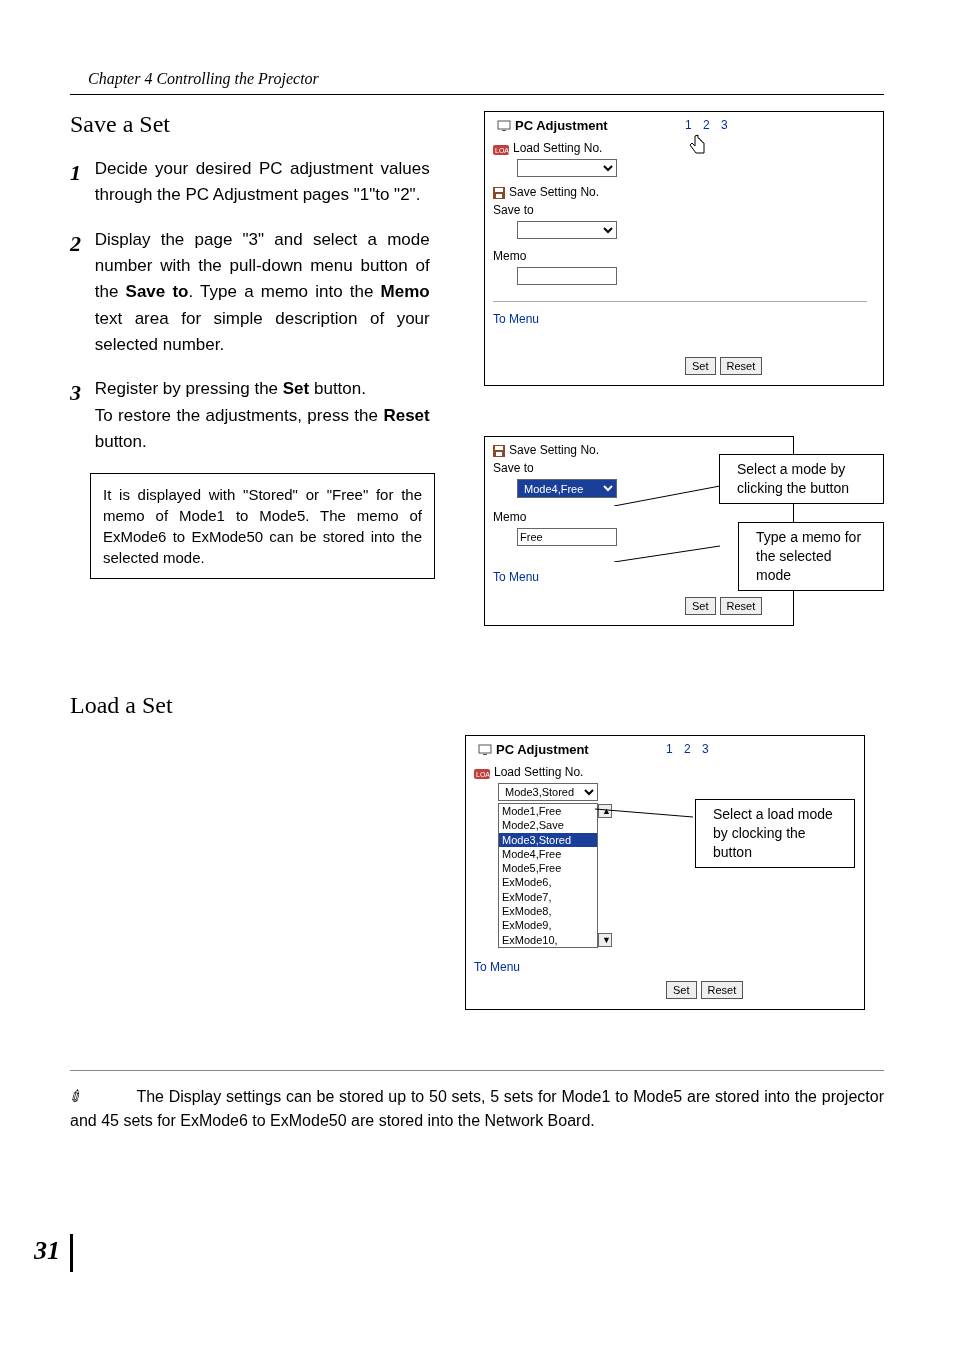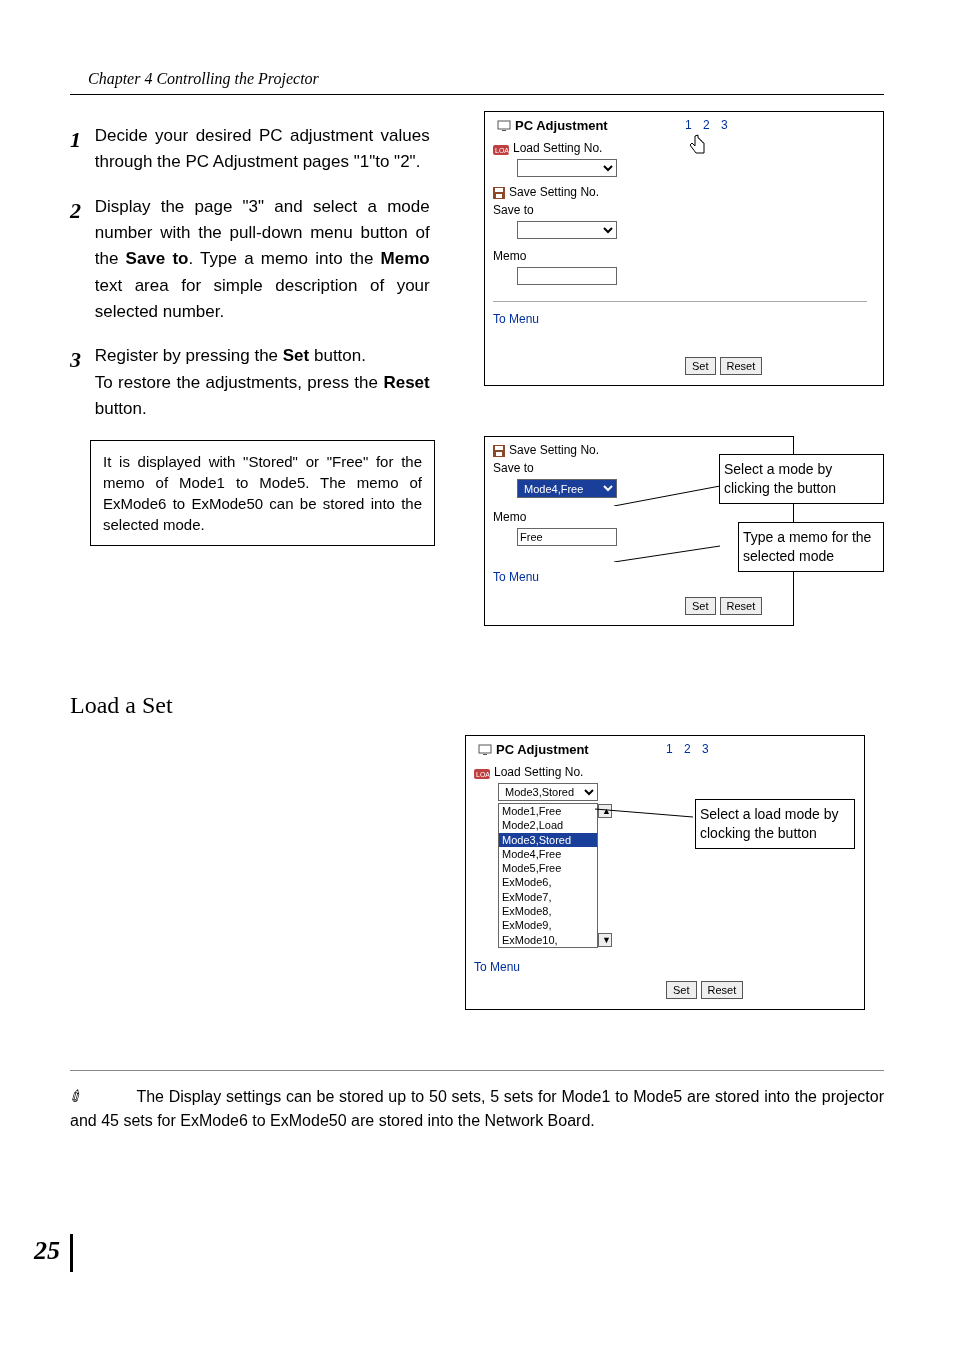--- a/index.html
+++ b/index.html
@@ -63,21 +63,21 @@
   .indent { margin-left: 24px; }
   select.pd, input.pd {
     border: 1px solid #666; height: 18px; font-size: 11px; background:#fff;
     width: 100px; padding: 0 2px;
   }
   select.pd.sel { background:#1a3f9a; color:#fff; height:19px; }
   .to-menu { color:#0030a0; font-size:12px; margin-top:12px; display:inline-block; }
   .panel-footer-btns { position:absolute; bottom:10px; left: 200px; display:flex; gap:4px; }
   .btn { border:1px solid #555; background:#eee; font-size:11px; height:18px; padding: 0 6px; line-height:16px; }
   .hand-cursor { position:absolute; top: 8px; left: 200px; }
-  .callout-box { border:1px solid #000; padding:5px 4px; font-size:14px; line-height:1.35; background:#fff; }
+  .callout-box { border:1px solid #000; padding:5px 17px; font-size:14px; line-height:1.35; background:#fff; }
   .panel-divider { border:0; border-top:1px solid #aaa; margin: 8px 0 6px 0; height:0; }
   .drop-list { border:1px solid #666; width:100px; font-size:11px; line-height:1.3; margin-top:2px; position:relative; }
   .drop-list div { padding:0 3px; }
   .drop-list div.hl { background:#1a3f9a; color:#fff; }
   .drop-scroll-up, .drop-scroll-dn { position:absolute; right:-15px; width:14px; height:14px; border:1px solid #666; background:#eee; font-size:9px; text-align:center; line-height:12px; }
   .drop-scroll-up{ top:0; } .drop-scroll-dn{ bottom:0; }
   .panel2-wrap { position: relative; height: 200px; }
   .note-icon { display:inline-block; transform: rotate(-30deg); margin-right: 6px; }
   .footer-note { margin: 60px 0 0 0; font-size:16px; line-height:1.5; padding-top:14px; border-top:1px solid #888; text-align: justify; }
   .footer-note .body { display:block; padding-left: 26px; margin-left: 21px; }
@@ -92,20 +92,21 @@
   .callout3 { position:absolute; top:64px; right:10px; width:160px; }
   svg.callout-line { position:absolute; pointer-events:none; }
 </style>
 </head>
 <body>
 
 <div class="chapter-header">Chapter 4 Controlling the Projector</div>
 
 <div class="row">
   <div class="left-col">
+    <h2 class="section-title">Save a Set</h2>
 
     <div class="step">
       <span class="num">1</span>
       <span class="body">Decide your desired PC adjustment values through the PC Adjustment pages "1"to "2".</span>
     </div>
 
     <div class="step">
       <span class="num">2</span>
       <span class="body">Display the page "3" and select a mode number with the pull-down menu button of the <b>Save to</b>. Type a memo into the <b>Memo</b> text area for simple description of your selected number.</span>
     </div>
@@ -218,21 +219,21 @@
             <rect width="16" height="10" rx="2" fill="#c04040"></rect>
             <text x="2" y="8" font-size="7" fill="#fff">LOAD</text>
           </svg>
         <span>Load Setting No.</span>
       </div>
       <div class="indent">
         <select class="pd"><option>Mode3,Stored</option></select>
         <div class="drop-list">
           <div class="drop-scroll-up">▲</div>
           <div>Mode1,Free</div>
-          <div>Mode2,Load</div>
+          <div>Mode2,Save</div>
           <div class="hl">Mode3,Stored</div>
           <div>Mode4,Free</div>
           <div>Mode5,Free</div>
           <div>ExMode6,</div>
           <div>ExMode7,</div>
           <div>ExMode8,</div>
           <div>ExMode9,</div>
           <div>ExMode10,</div>
           <div class="drop-scroll-dn">▼</div>
         </div>
@@ -248,13 +249,13 @@
     <svg class="callout-line" style="top:72px; left:130px;" width="100" height="12">
         <line x1="0" y1="2" x2="98" y2="10" stroke="#000"></line>
       </svg>
   </div>
 </div>
 
 <div class="footer-note">
   <span class="note-icon">✐</span><span class="body" style="display:inline;">The Display settings can be stored up to 50 sets, 5 sets for Mode1 to Mode5 are stored into the projector and 45 sets for ExMode6 to ExMode50 are stored into the Network Board.</span>
 </div>
 
-<div class="page-num">25</div>
+<div class="page-num">31</div>
 
 </body></html>

